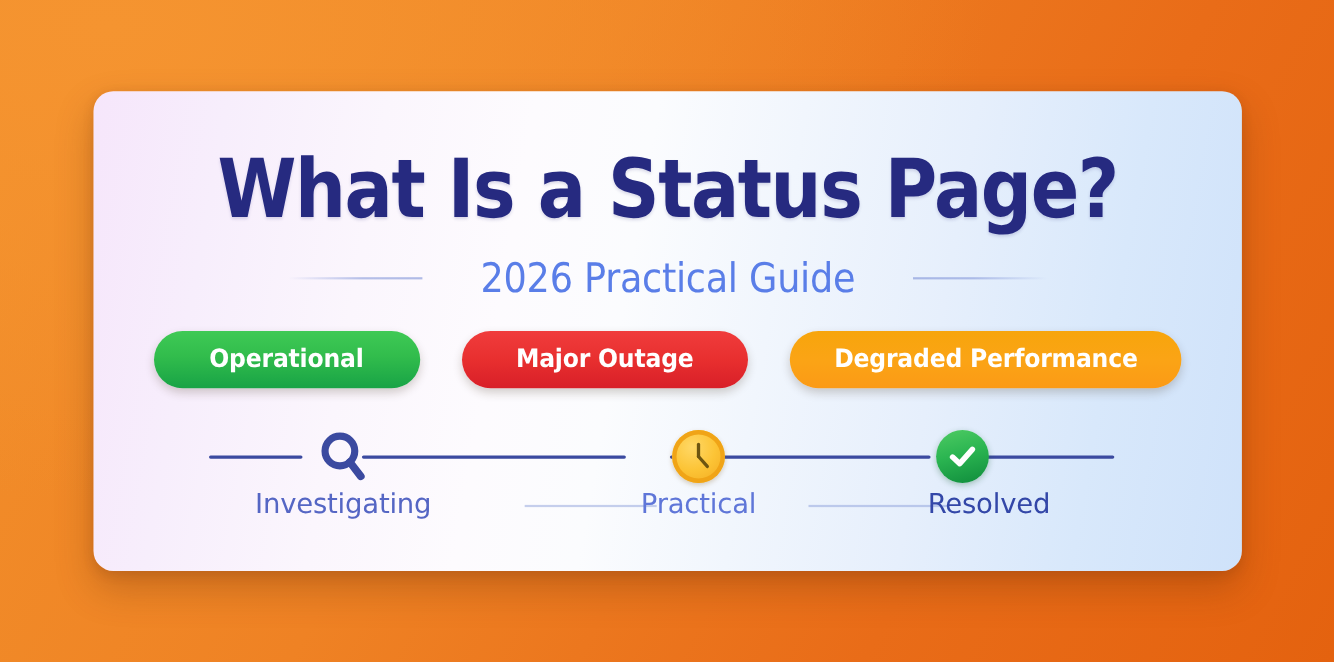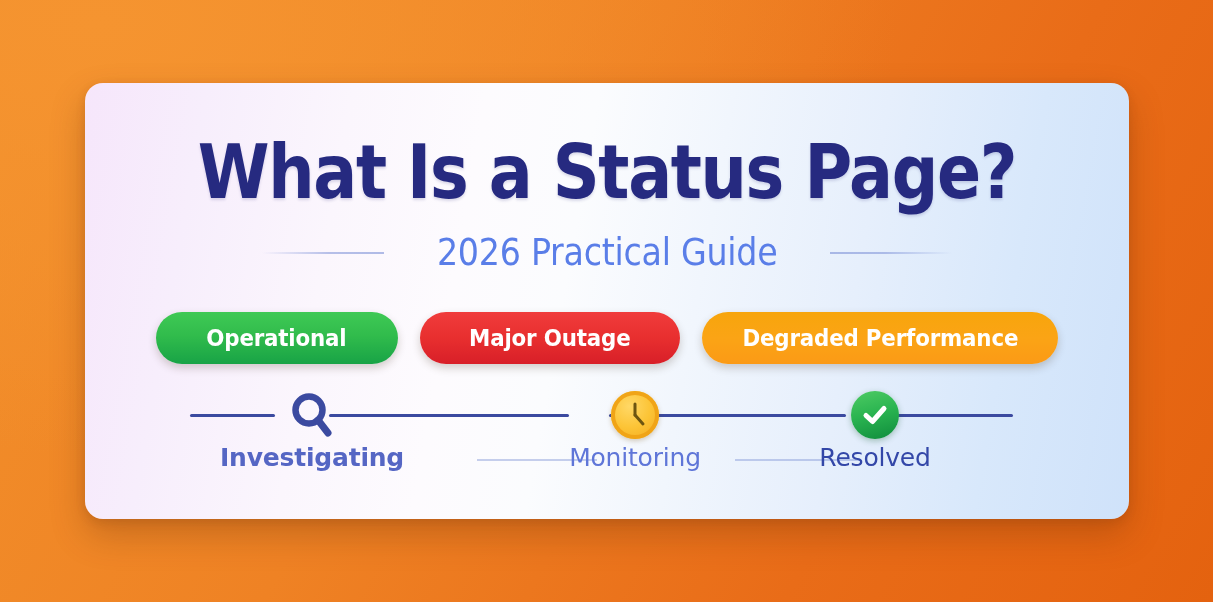--- a/index.html
+++ b/index.html
@@ -93,26 +93,26 @@
     color: #5a7ee8;
     letter-spacing: -0.3px;
     transform: scaleX(0.9);
     white-space: nowrap;
   }
 
   
   .pill-row {
     position: absolute;
     left: 0;
-    top: 229px;
-    width: 100%;
-    display: flex;
-    justify-content: center;
-    align-items: center;
-    gap: 22px;
+    top: 218px;
+    width: 100%;
+    display: flex;
+    justify-content: center;
+    align-items: center;
+    gap: 38px;
   }
   .pill {
     height: 52px;
     display: flex;
     align-items: center;
     justify-content: center;
     border-radius: 26px;
     color: #ffffff;
     font-family: "DejaVu Sans", sans-serif;
     font-weight: bold;
@@ -198,23 +198,23 @@
   .tl-label {
     position: absolute;
     left: 50%;
     top: 60px;
     transform: translateX(-50%);
     font-family: "DejaVu Sans", sans-serif;
     font-size: 25px;
     letter-spacing: -0.2px;
     white-space: nowrap;
   }
-  .lab-investigating { color: #5566c4; font-weight: bold; }
+  .lab-investigating { color: #5566c4; }
   .lab-monitoring    { color: #5f76d8; }
-  .lab-resolved      { color: #3347a8; }
+  .lab-resolved      { color: #3347a8; margin-left: 24px; }
 
   .label-connector {
     position: absolute;
     top: 76px;
     height: 2px;
     background: rgba(130, 150, 215, 0.45);
   }
   .lc-1 { left: 392px; width: 120px; }
   .lc-2 { left: 650px; width: 126px; }
 </style>
@@ -269,21 +269,21 @@
 
       <div class="tl-node tl-node-monitoring">
         <div class="node-icon">
           <div class="clock-circle">
             <svg width="48" height="48" viewBox="0 0 48 48" style="position:absolute;left:0;top:0;">
               <line x1="24" y1="24" x2="24" y2="13" stroke="#6d5510" stroke-width="3" stroke-linecap="round"></line>
               <line x1="24" y1="24" x2="32" y2="33" stroke="#6d5510" stroke-width="3" stroke-linecap="round"></line>
             </svg>
           </div>
         </div>
-        <div class="tl-label lab-monitoring">Monitoring</div>
+        <div class="tl-label lab-monitoring">Practical</div>
       </div>
 
       <div class="tl-node tl-node-resolved">
         <div class="node-icon">
           <div class="check-circle">
             <svg width="30" height="30" viewBox="0 0 30 30">
               <polyline points="6,15.5 12.5,21.5 24,8.5" fill="none" stroke="#ffffff" stroke-width="5" stroke-linecap="round" stroke-linejoin="round"></polyline>
             </svg>
           </div>
         </div>

